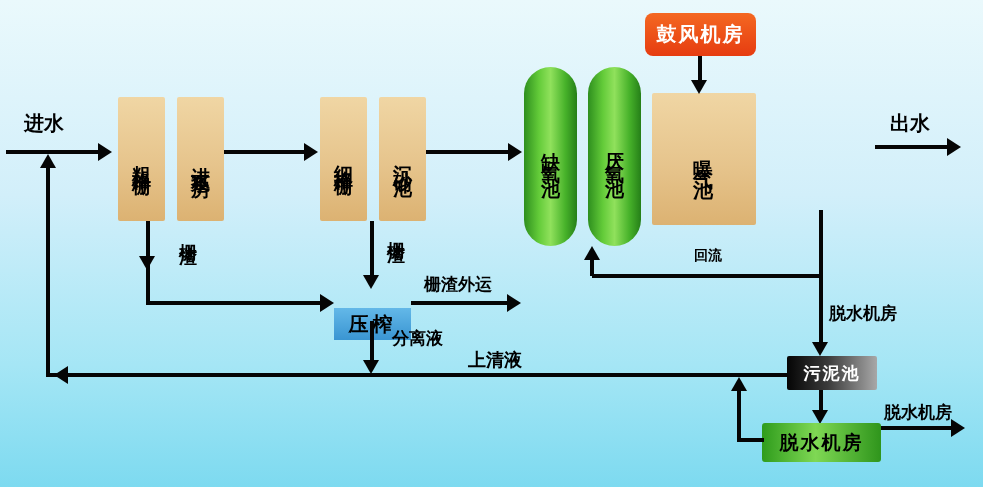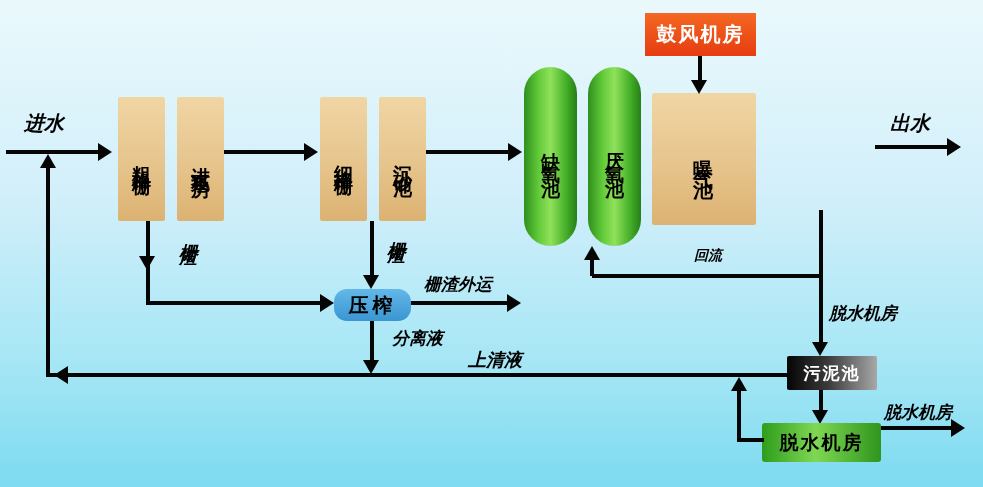--- a/index.html
+++ b/index.html
@@ -10,28 +10,28 @@
     overflow:hidden;
     background:linear-gradient(180deg,#eaf9fc 0%,#d2effa 40%,#a5e6f5 75%,#7ddaf0 100%);
   }
   .hline{position:absolute;height:4px;background:#050505;}
   .vline{position:absolute;width:4px;background:#050505;}
   .arr{position:absolute;width:0;height:0;}
   .arr-r{border-top:9px solid transparent;border-bottom:9px solid transparent;border-left:14px solid #050505;}
   .arr-l{border-top:9px solid transparent;border-bottom:9px solid transparent;border-right:14px solid #050505;}
   .arr-u{border-left:8px solid transparent;border-right:8px solid transparent;border-bottom:14px solid #050505;}
   .arr-d{border-left:8px solid transparent;border-right:8px solid transparent;border-top:14px solid #050505;}
-  .lbl{position:absolute;font-weight:bold;color:#000;font-size:18px;white-space:nowrap;font-style:italic;}
+  .lbl{position:absolute;font-weight:bold;color:#000;font-size:18px;white-space:nowrap;}
   .vlbl{writing-mode:vertical-rl;text-orientation:upright;letter-spacing:4px;white-space:normal;}
   .node{position:absolute;display:flex;align-items:center;justify-content:center;font-weight:bold;color:#000;}
   .vtext{writing-mode:vertical-rl;text-orientation:upright;}
   .tan{background:linear-gradient(180deg,#f0d6a4 0%,#e6c48c 55%,#dcb272 100%);border-radius:2px;}
   .pill{border-radius:27px;background:linear-gradient(90deg,#2e8f1e 0%,#63cb39 28%,#90e15c 50%,#47b22a 78%,#257f18 100%);}
-  .blower{background:linear-gradient(180deg,#f46822 0%,#e63c10 100%);color:#fff;border-radius:0;}
-  .press{background:linear-gradient(180deg,#63b8e8 0%,#3a95d2 100%);border-radius:13px;}
+  .blower{background:linear-gradient(180deg,#f46822 0%,#e63c10 100%);color:#fff;border-radius:8px;}
+  .press{background:linear-gradient(180deg,#63b8e8 0%,#3a95d2 100%);border-radius:0;margin-top:19px;}
   .sludge{background:linear-gradient(90deg,#050505 0%,#3a3a3a 45%,#a8a8a8 100%);color:#fff;border-radius:2px;}
   .dewater{background:linear-gradient(90deg,#2f9c1c 0%,#7fd854 45%,#2f951c 100%);border-radius:3px;}
   .clarifier{
     border-radius:50%;
     background:radial-gradient(circle at 42% 36%,#c9f3e9 0%,#7fd8da 38%,#55bfca 65%,#2f9ab2 100%);
     box-shadow:inset 0 0 0 2px rgba(40,110,130,.35);
   }
   .clar-line{position:absolute;left:2%;top:46%;width:96%;height:2px;background:#1d6b7c;transform:rotate(-13deg);}
   .clar-text{position:relative;font-size:16px;letter-spacing:2px;}
 </style>

